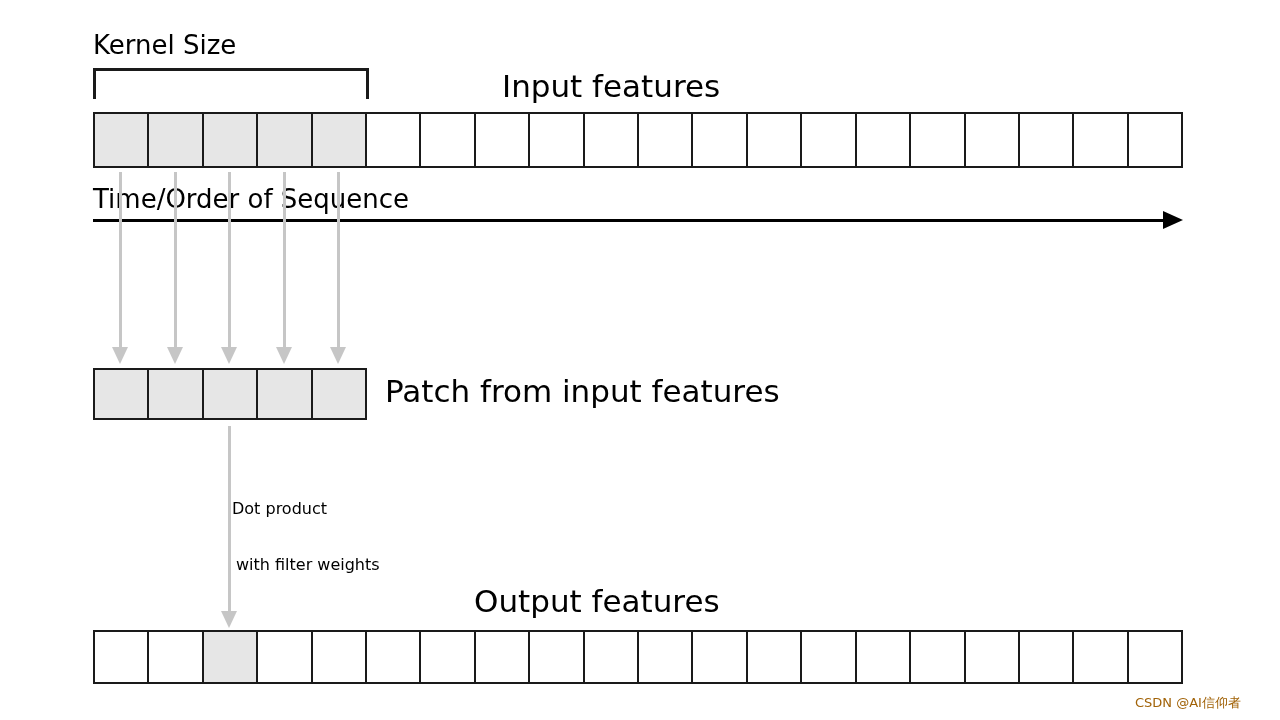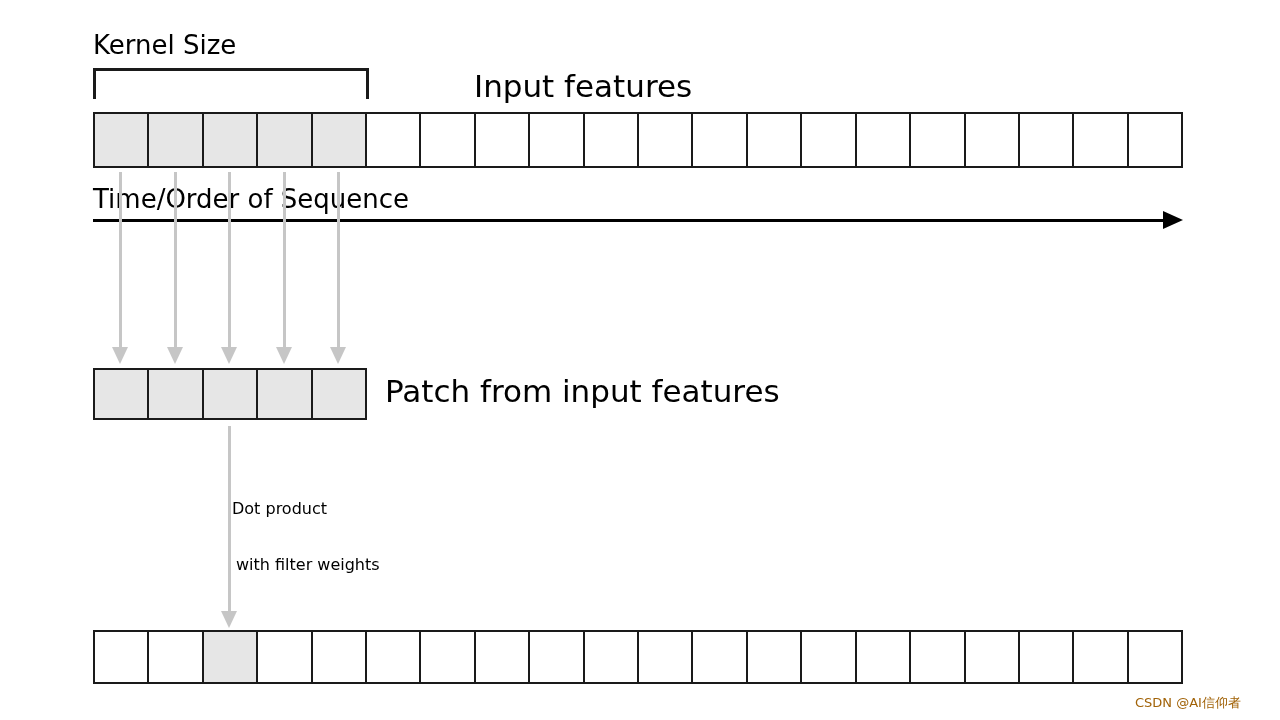--- a/index.html
+++ b/index.html
@@ -117,21 +117,21 @@
 </style>
 </head>
 <body>
 
 <div id="canvas">
 
   <div class="label title-mid" style="left:93px; top:32px;">Kernel Size</div>
 
   <div class="bracket" style="left:93px; top:68px; width:276px; height:31px;"></div>
 
-  <div class="label title-big" style="left:474px; top:71px;">Input features</div>
+  <div class="label title-big" style="left:502px; top:71px;">Input features</div>
 
   <div class="strip" id="input-strip" style="left:93px; top:112px; width:1090px; height:56px;">
       <div class="cell filled"></div>
       <div class="cell filled"></div>
       <div class="cell filled"></div>
       <div class="cell filled"></div>
       <div class="cell filled"></div>
       <div class="cell"></div>
       <div class="cell"></div>
       <div class="cell"></div>
@@ -190,20 +190,21 @@
 
   <div class="down-arrow" id="dot-arrow" style="left:221px; top:426px; width:16px; height:202px;">
     <div class="shaft" style="height:185px;"></div>
     <div class="head"></div>
   </div>
 
   <div class="label title-small" style="left:232px; top:497px;">Dot product</div>
 
   <div class="label title-small" style="left:236px; top:521px;margin-top:32px;">with filter weights</div>
 
+  <div class="label title-big" style="left:474px; top:586px;">Output features</div>
 
   <div class="strip" id="output-strip" style="left:93px; top:630px; width:1090px; height:54px;">
       <div class="cell"></div>
       <div class="cell"></div>
       <div class="cell filled"></div>
       <div class="cell"></div>
       <div class="cell"></div>
       <div class="cell"></div>
       <div class="cell"></div>
       <div class="cell"></div>

